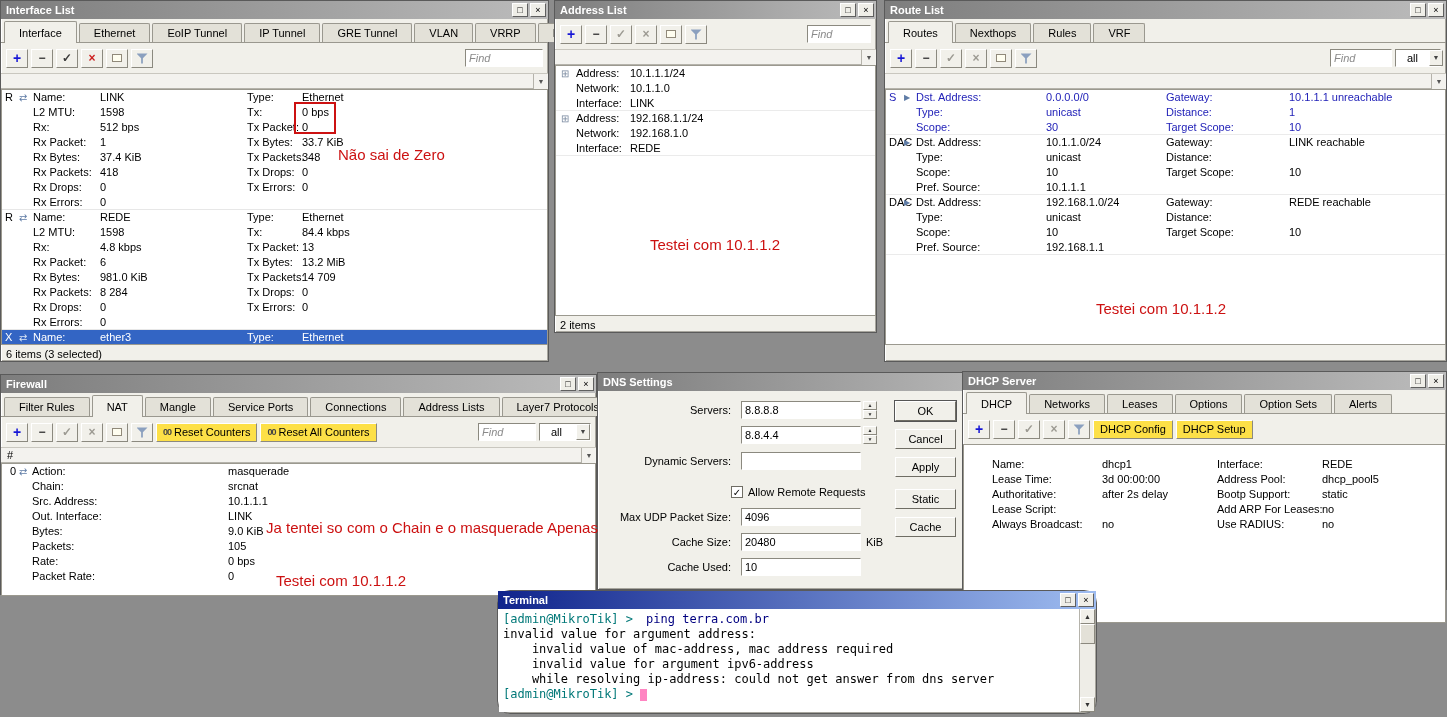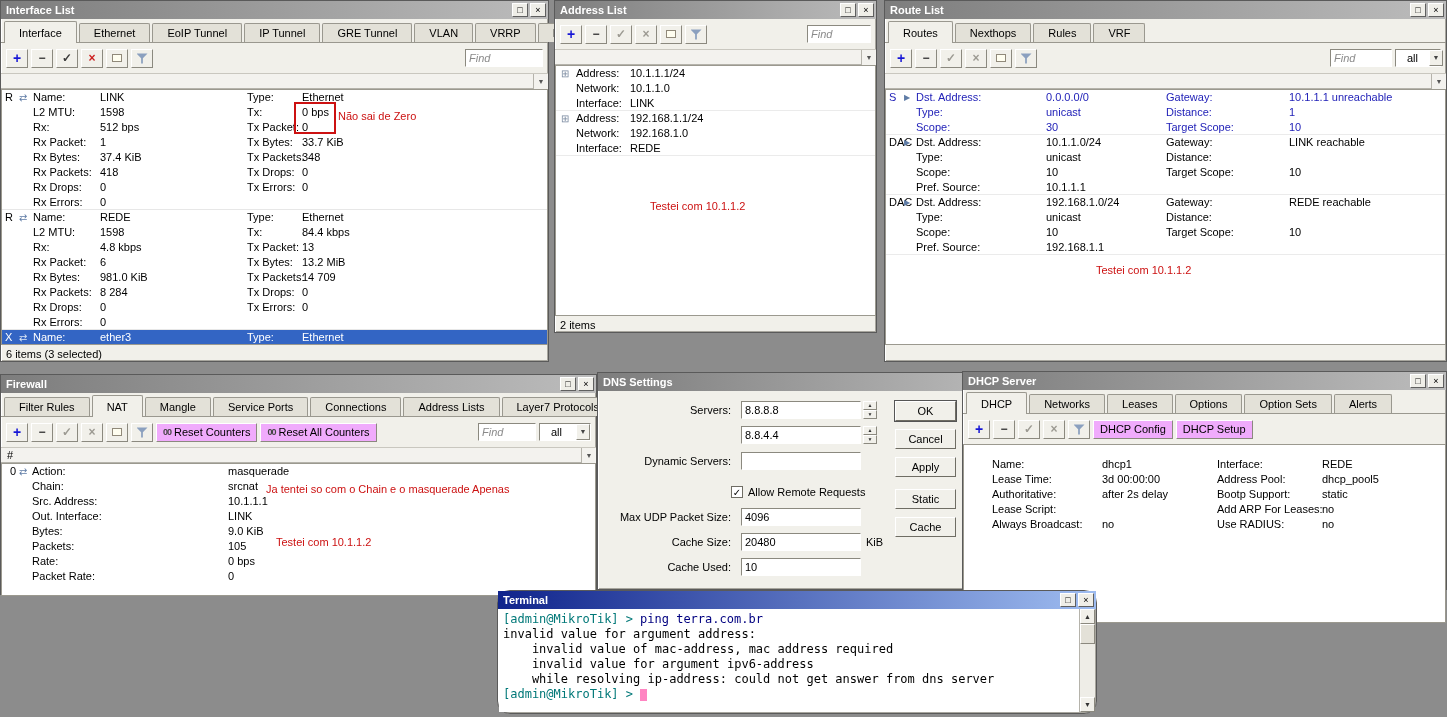--- a/index.html
+++ b/index.html
@@ -68,21 +68,21 @@
 .route-row .col-r .pl{width:123px;}
 .route-row.blue,.route-row.blue .flag{color:#2222b8;}
 .route-ico{left:18px;font-size:8px;}
 
 #win-fw{left:0;top:374px;width:597px;height:221px;}
 #win-fw .list{height:133px;}
 .fw-row{position:relative;height:120px;}
 .fw-num{position:absolute;left:8px;top:0;line-height:15px;}
 .fw-row .col{position:absolute;left:30px;top:0;}
 .fw-row .pl{width:196px;}
-.btn{height:19px;background:#f0abfc;border:1px solid;border-color:#fff #8b897f #8b897f #fff;display:flex;align-items:center;gap:3px;padding:0 6px;white-space:nowrap;}
+.btn{height:19px;background:#fde047;border:1px solid;border-color:#fff #8b897f #8b897f #fff;display:flex;align-items:center;gap:3px;padding:0 6px;white-space:nowrap;}
 .zz{color:#444;font-weight:bold;font-size:9px;letter-spacing:-1px;}
 
 #win-dns{left:597px;top:372px;width:426px;height:218px;}
 .dns-body{position:relative;height:200px;}
 .dns-label{position:absolute;left:0;width:133px;text-align:right;line-height:18px;}
 .dns-field{position:absolute;left:143px;width:120px;height:18px;border:1px solid;border-color:#8b897f #fff #fff #8b897f;background:#fff;padding:0 3px;font:inherit;}
 .spin{position:absolute;left:265px;width:14px;height:18px;display:flex;flex-direction:column;}
 .sp{flex:1;background:#f1f0ea;border:1px solid;border-color:#fff #8b897f #8b897f #fff;font-size:5px;line-height:7px;text-align:center;color:#333;}
 .dns-btn{position:absolute;left:297px;width:61px;height:20px;background:#f1f0ea;border:1px solid;border-color:#fff #6f6d64 #6f6d64 #fff;text-align:center;line-height:18px;}
 .dns-btn.default{box-shadow:0 0 0 1px #555;}
@@ -96,29 +96,29 @@
 .dhcp-row .col{position:absolute;top:0;}
 .dhcp-row .col-l{left:28px;}
 .dhcp-row .col-r{left:253px;}
 .dhcp-row .col-l .pl{width:110px;}
 .dhcp-row .col-r .pl{width:105px;}
 
 #win-term{left:497px;top:590px;width:600px;height:124px;z-index:90;border-radius:13px;}
 .term-body{position:absolute;left:1px;top:18px;right:17px;bottom:1px;background:#fff;font-family:"DejaVu Sans Mono",monospace;font-size:12px;padding:3px 0 0 4px;overflow:hidden;}
 .term-line{white-space:pre;height:15px;line-height:15px;}
 .prompt{color:#007878;}
-.cmd{color:#000080;margin-left:7px;}
+.cmd{color:#000080;margin-left:13px;}
 .cursor{display:inline-block;width:7px;height:12px;background:#ff85c2;margin-left:7px;vertical-align:middle;}
 .term-scroll{position:absolute;top:18px;right:1px;bottom:1px;width:16px;background:#eeede7;border-left:1px solid #b5b3ab;}
 .scroll-btn{position:absolute;left:0;width:15px;height:15px;background:#f1f0ea;border:1px solid;border-color:#fff #8b897f #8b897f #fff;font-size:7px;text-align:center;line-height:13px;color:#333;}
 .scroll-btn.up{top:0;}
 .scroll-btn.down{bottom:0;}
 .scroll-thumb{position:absolute;left:0;top:15px;width:15px;height:20px;background:#e3e1d8;border:1px solid;border-color:#fff #8b897f #8b897f #fff;}
 
-.annot{position:absolute;font-size:11px;white-space:nowrap;z-index:60;color:#cc1111;}
+.annot{position:absolute;font-size:15px;white-space:nowrap;z-index:60;color:#cc1111;margin-top:36px;}
 .annot-box{position:absolute;border:2px solid #cc1111;z-index:60;}
 #an-box{left:294px;top:102px;width:42px;height:32px;}
 #an-iface{left:338px;top:110px;}
 #an-addr{left:650px;top:200px;}
 #an-route{left:1096px;top:264px;}
 #an-fw1{left:266px;top:483px;}
 #an-fw2{left:276px;top:536px;}
 #an-dns{left:658px;top:373px;z-index:70;}
 </style>
 </head>

